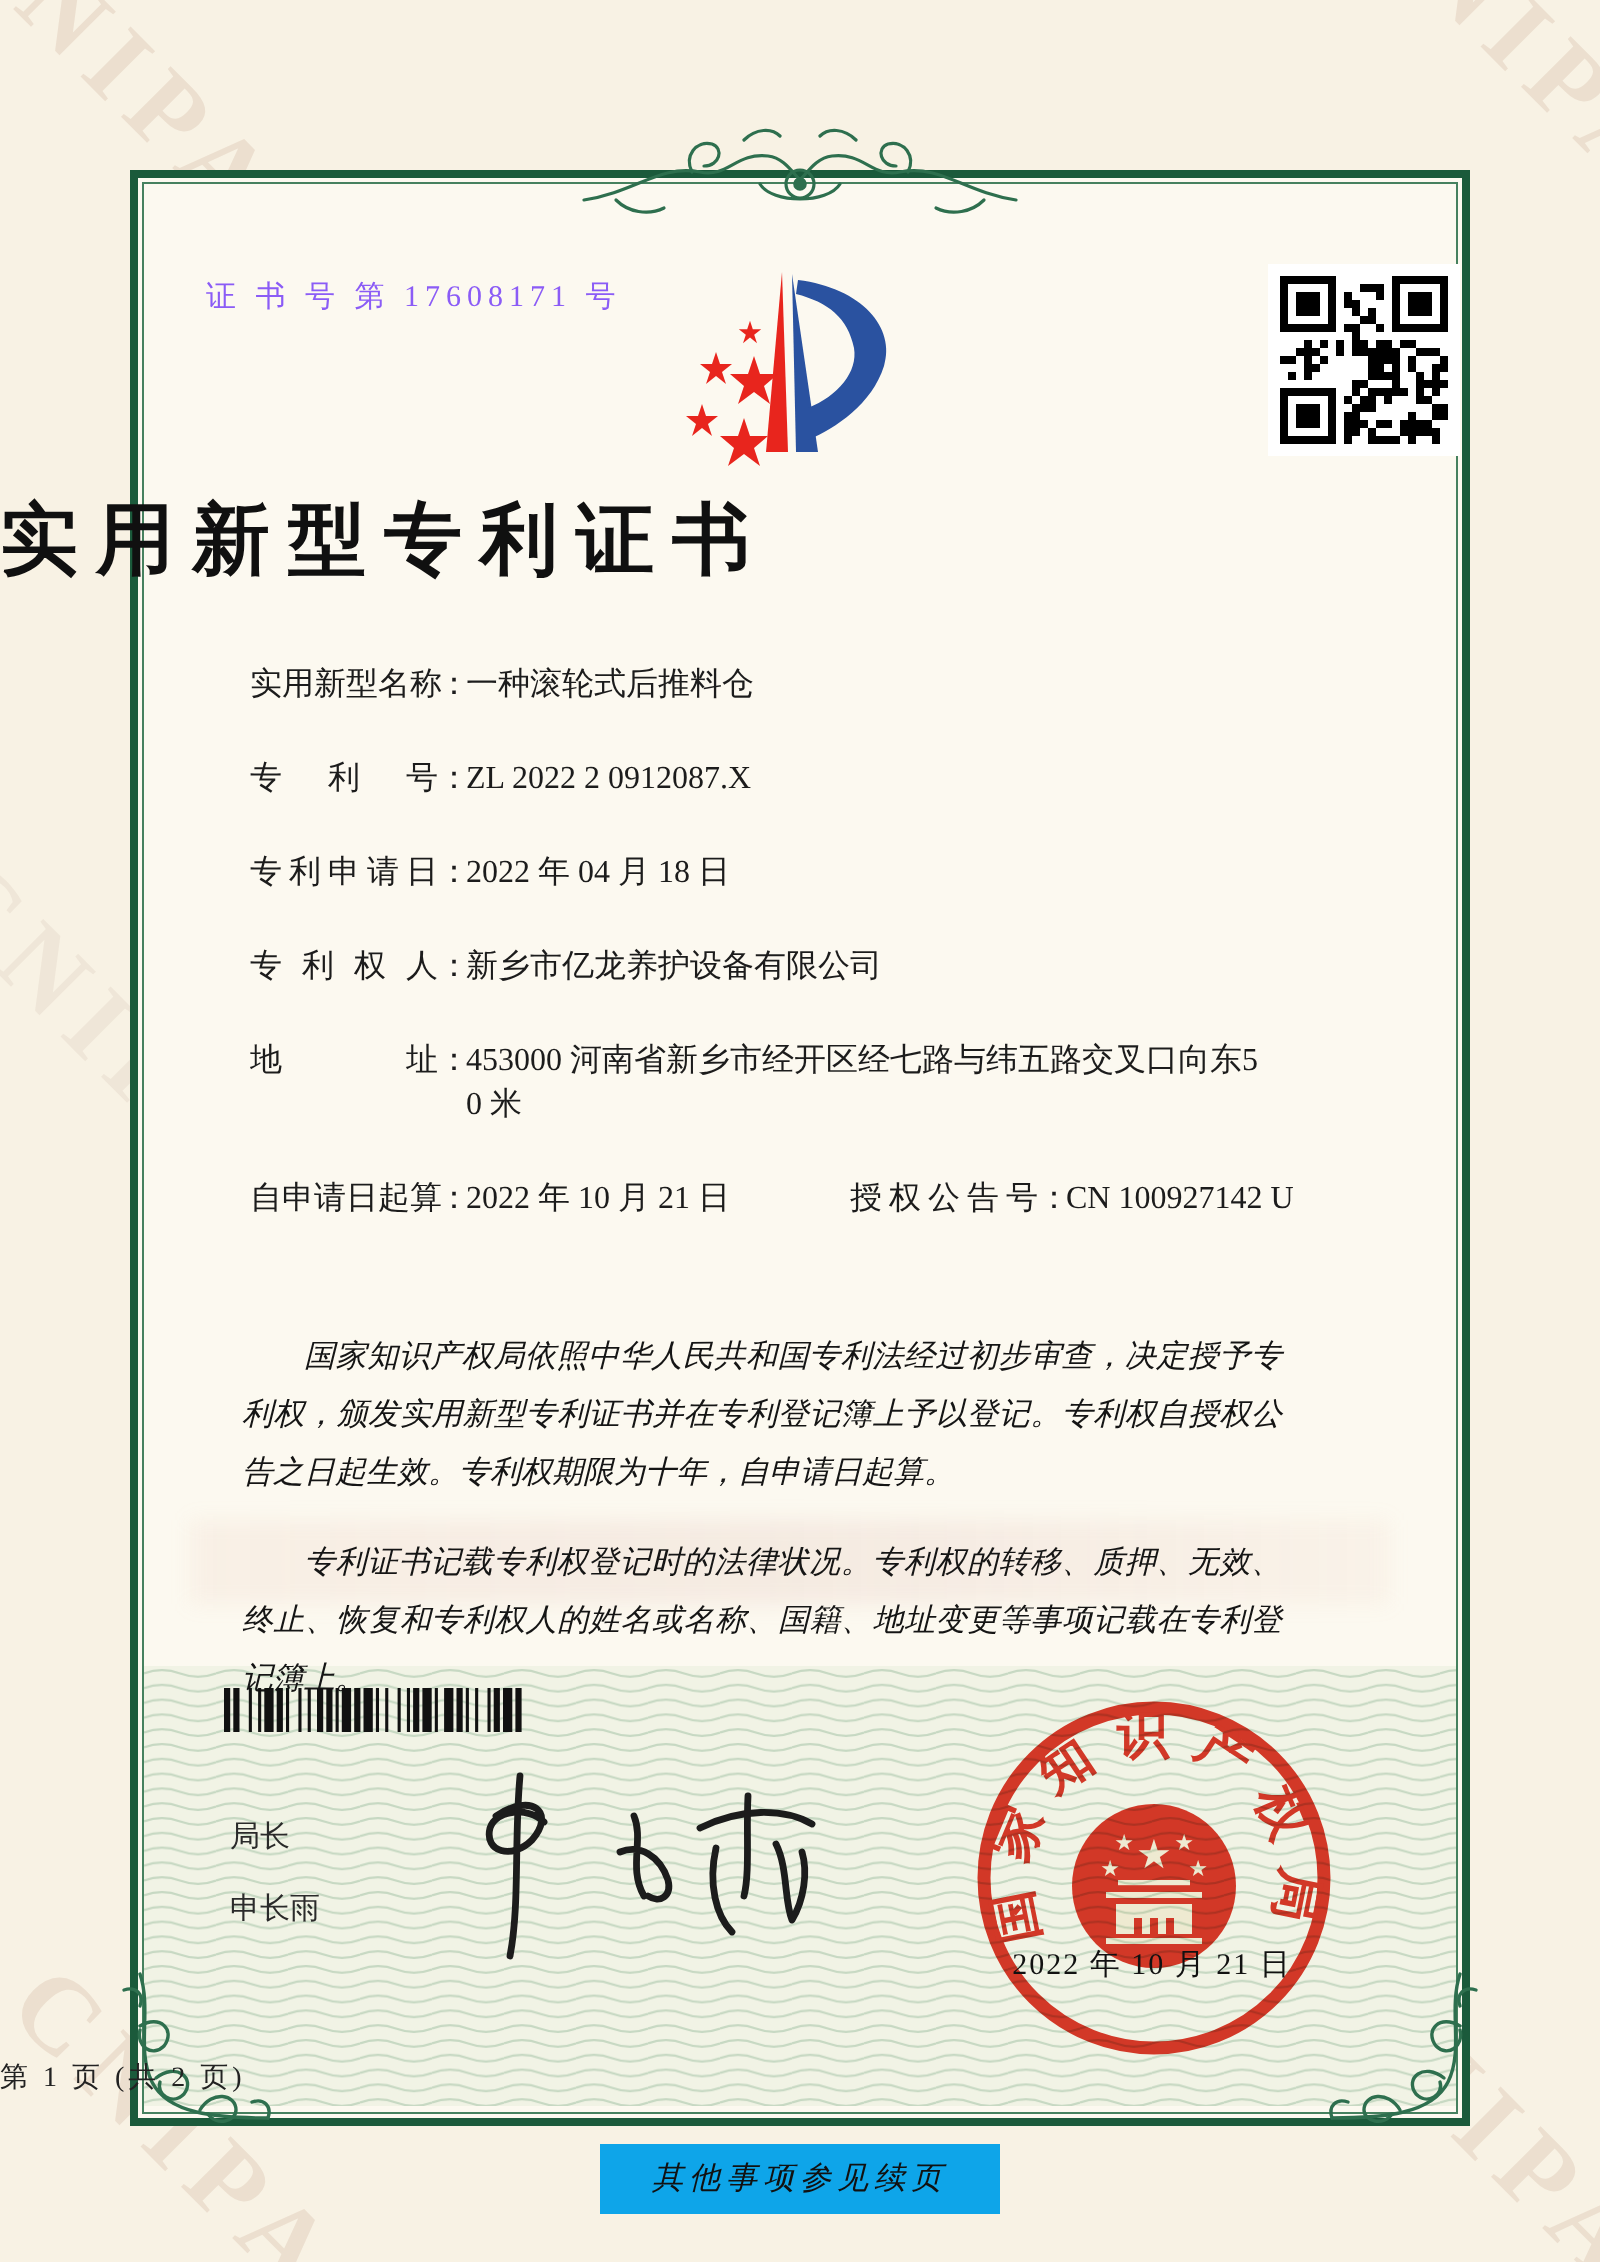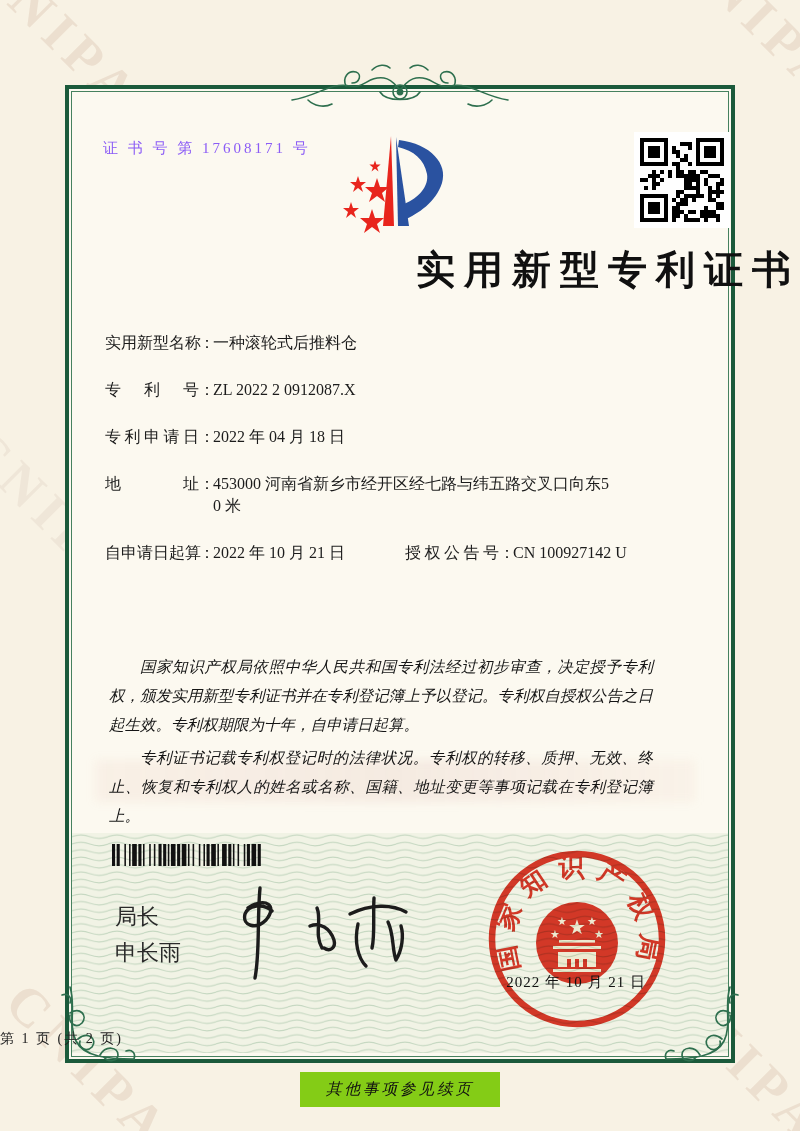--- a/index.html
+++ b/index.html
@@ -16,51 +16,51 @@
   
   .frame{position:absolute;left:65px;top:85px;width:662px;height:970px;
          border:4px solid #1b5a3b;background:#fcf9f0;}
   .frame-inner{position:absolute;left:2px;top:2px;right:2px;bottom:2px;
          border:1px solid #46815f;}
 
   .abs{position:absolute;}
 
   .cert-number{left:103px;top:139px;font-size:15px;letter-spacing:3px;color:#8b5cf6;}
 
-  .title{left:0;top:243px;width:800px;text-align:right;font-size:39px;
+  .title{left:0;top:243px;width:800px;text-align:left;font-size:39px;
          font-weight:bold;letter-spacing:9px;color:#101010;}
 
   .fields{left:105px;top:332px;width:560px;font-size:16px;color:#1c1c1c;}
   .frow{margin-bottom:25px;line-height:22px;white-space:nowrap;}
   .flabel{display:inline-block;width:94px;text-align:justify;text-align-last:justify;
           vertical-align:top;}
   .fcolon{display:inline-block;width:14px;vertical-align:top;}
   .fvalue{display:inline-block;vertical-align:top;white-space:normal;}
   .vblock{width:440px;}
   .pair2{display:inline-block;margin-left:60px;}
 
   .body-text{left:105px;top:648px;width:552px;font-size:15.5px;line-height:29px;
              color:#151515;font-style:italic;text-align:justify;}
-  .body-text p{margin:4px;text-indent:2em;}
+  .body-text p{margin:16px;text-indent:2em;}
 
   .ghost{left:95px;top:760px;width:600px;height:42px;
          background:linear-gradient(90deg,rgba(224,168,146,0.10),rgba(210,160,150,0.16),rgba(224,168,146,0.08));
          filter:blur(5px);}
 
-  .signer{left:115px;top:901px;font-family:Liberation Mono, monospace;
-          font-size:22px;color:#2a2a2a;line-height:36px;font-weight:500;}
+  .signer{left:115px;top:901px;font-family:Liberation Serif, serif;
+          font-size:15px;color:#2a2a2a;line-height:36px;font-weight:500;}
 
   .seal-date{left:490px;top:973px;width:172px;text-align:center;font-size:15px;
              letter-spacing:1px;color:#111;z-index:6;}
 
   .page-footer{left:0;top:1030px;width:800px;font-size:14px;
                letter-spacing:2px;color:#222;}
 
   .cont-note{left:0;top:1072px;width:800px;text-align:center;}
-  .cont-note span{display:inline-block;background:#84cc16;padding:7px 26px;
+  .cont-note span{display:inline-block;background:#0ea5e9;padding:7px 26px;
                   font-size:15.5px;font-style:italic;letter-spacing:3px;color:#111;}
 
   .qr-box{left:634px;top:132px;width:96px;height:96px;background:#fff;
           display:flex;align-items:center;justify-content:center;}
 
   svg{display:block;}
 </style>
 </head>
 <body>
 
@@ -268,29 +268,32 @@
         <rect x="60" y="4" width="20" height="20" fill="#fff"></rect>
         <rect x="64" y="8" width="12" height="12" fill="#000"></rect>
         <rect x="0" y="56" width="28" height="28" fill="#000"></rect>
         <rect x="4" y="60" width="20" height="20" fill="#fff"></rect>
         <rect x="8" y="64" width="12" height="12" fill="#000"></rect>
       </svg>
   </div>
 
   <div class="abs title" style="z-index:4;">实用新型专利证书</div>
 
-  <div class="abs fields" style="z-index:4;">
+  <div class="abs fields" style="z-index:4;margin-left:20px;">
     <div class="frow">
       <span class="flabel">实用新型名称</span><span class="fcolon">：</span><span class="fvalue">一种滚轮式后推料仓</span>
     </div>
     <div class="frow">
       <span class="flabel">专利号</span><span class="fcolon">：</span><span class="fvalue">ZL 2022 2 0912087.X</span>
     </div>
     <div class="frow">
       <span class="flabel">专利申请日</span><span class="fcolon">：</span><span class="fvalue">2022 年 04 月 18 日</span>
+    </div>
+    <div class="frow">
+      <span class="flabel">专利权人</span><span class="fcolon">：</span><span class="fvalue">新乡市亿龙养护设备有限公司</span>
     </div>
     <div class="frow">
       <span class="flabel">地址</span><span class="fcolon">：</span><span class="fvalue vblock"><span>453000 河南省新乡市经开区经七路与纬五路交叉口向东5</span><br><span>0 米</span></span>
     </div>
     <div class="frow">
       <span class="flabel">自申请日起算</span><span class="fcolon">：</span><span class="fvalue">2022 年 10 月 21 日</span><span class="pair2"><span class="flabel">授权公告号</span><span class="fcolon">：</span><span class="fvalue">CN 100927142 U</span></span>
     </div>
   </div>
 
   <div class="abs body-text" style="z-index:4;">

